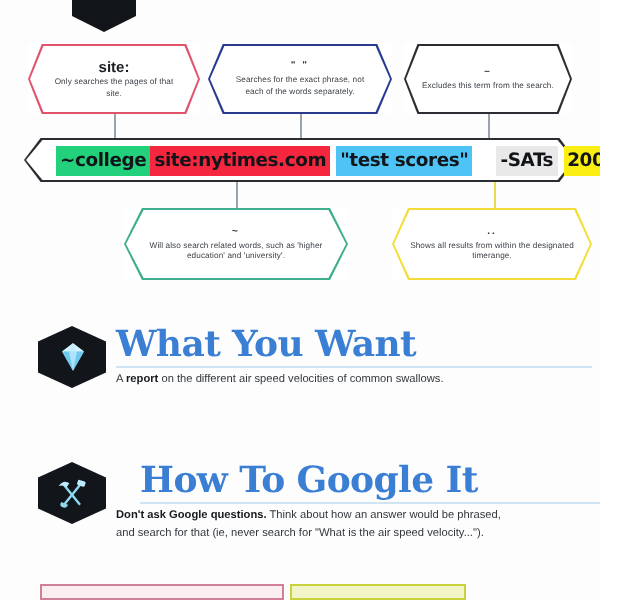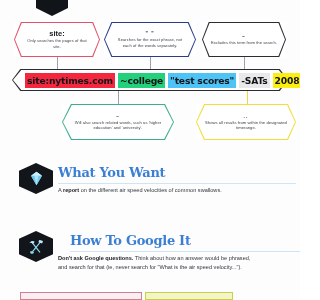--- a/index.html
+++ b/index.html
@@ -150,21 +150,21 @@
     align-items: center;
     justify-content: center;
   }
   .sec-head {
     position: absolute;
     left: 58px;
     width: 238px;
   }
   .sec-title {
     font-family: "DejaVu Serif", serif;
-    font-size: 13px;
+    font-size: 18px;
     font-weight: bold;
     color: #3b7fd4;
     line-height: 19px;
     letter-spacing: -0.3px;
     margin: 0;
     white-space: nowrap;
   }
   .sec-rule {
     height: 1px;
     background: #cfe4f5;
@@ -238,24 +238,24 @@
   </div>
 
   <div class="stem" style="left:57px; top:57px; height:12px;"></div>
   <div class="stem" style="left:150px; top:57px; height:12px;"></div>
   <div class="stem" style="left:244px; top:57px; height:12px;"></div>
 
   <div class="searchbar">
     <div class="sb-border"></div>
     <div class="sb-inner"></div>
     <div class="sb-terms">
+      <span class="sb-term" style="background:#23d07c; color:#111418; margin-left:3px;">~college</span>
       <span class="sb-term" style="background:#f5273f; color:#111418;">site:nytimes.com</span>
-      <span class="sb-term" style="background:#23d07c; color:#111418; margin-left:3px;">~college</span>
       <span class="sb-term" style="background:#4ec3f5; color:#111418; margin-left:3px;">"test scores"</span>
-      <span class="sb-term" style="background:#e9e9ea; color:#111418; margin-left:3px;">-SATs</span>
+      <span class="sb-term" style="background:#e9e9ea; color:#111418; margin-left:12px;">-SATs</span>
       <span class="sb-term" style="background:#fbee12; color:#111418; margin-left:3px;">2008..2010</span>
     </div>
   </div>
 
   <div class="stem" style="left:118px; top:91px; height:13px;"></div>
   <div class="stem" style="left:247px; top:91px; height:13px; background:#e8d94e;"></div>
 
   <div class="hex" style="left:62px; top:104px; width:112px; height:36px;">
     <div class="hex-border" style="background:#3fae8e;"></div>
     <div class="hex-inner"></div>

